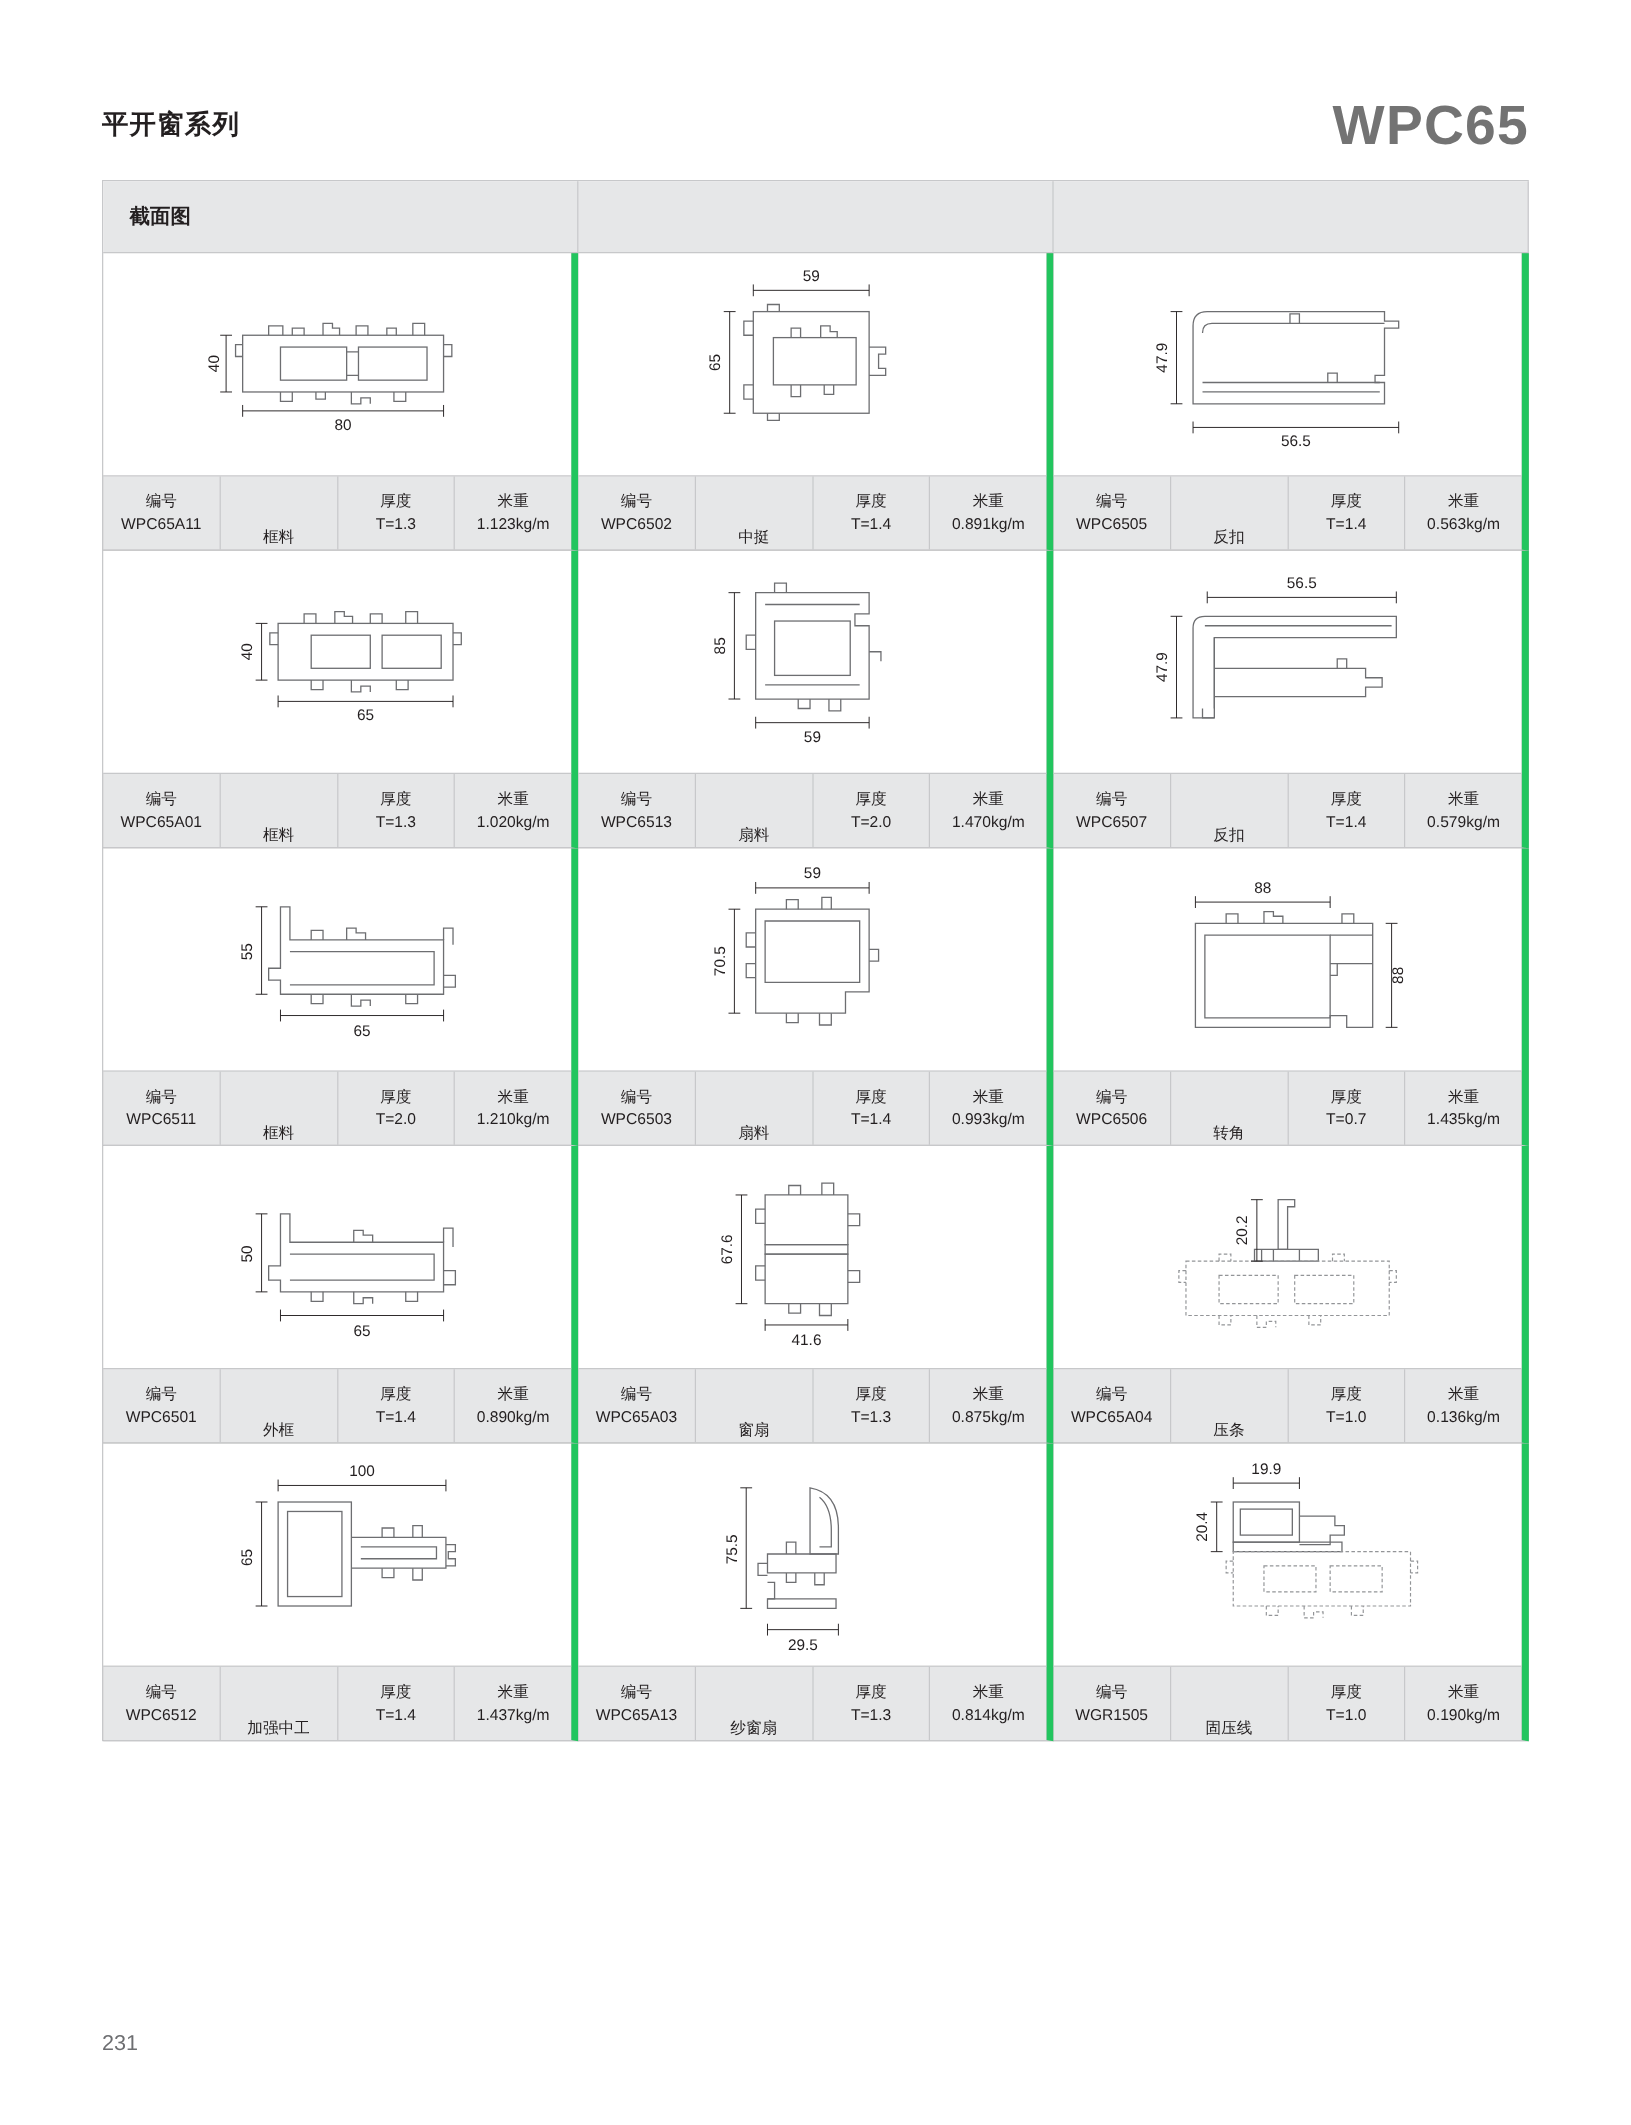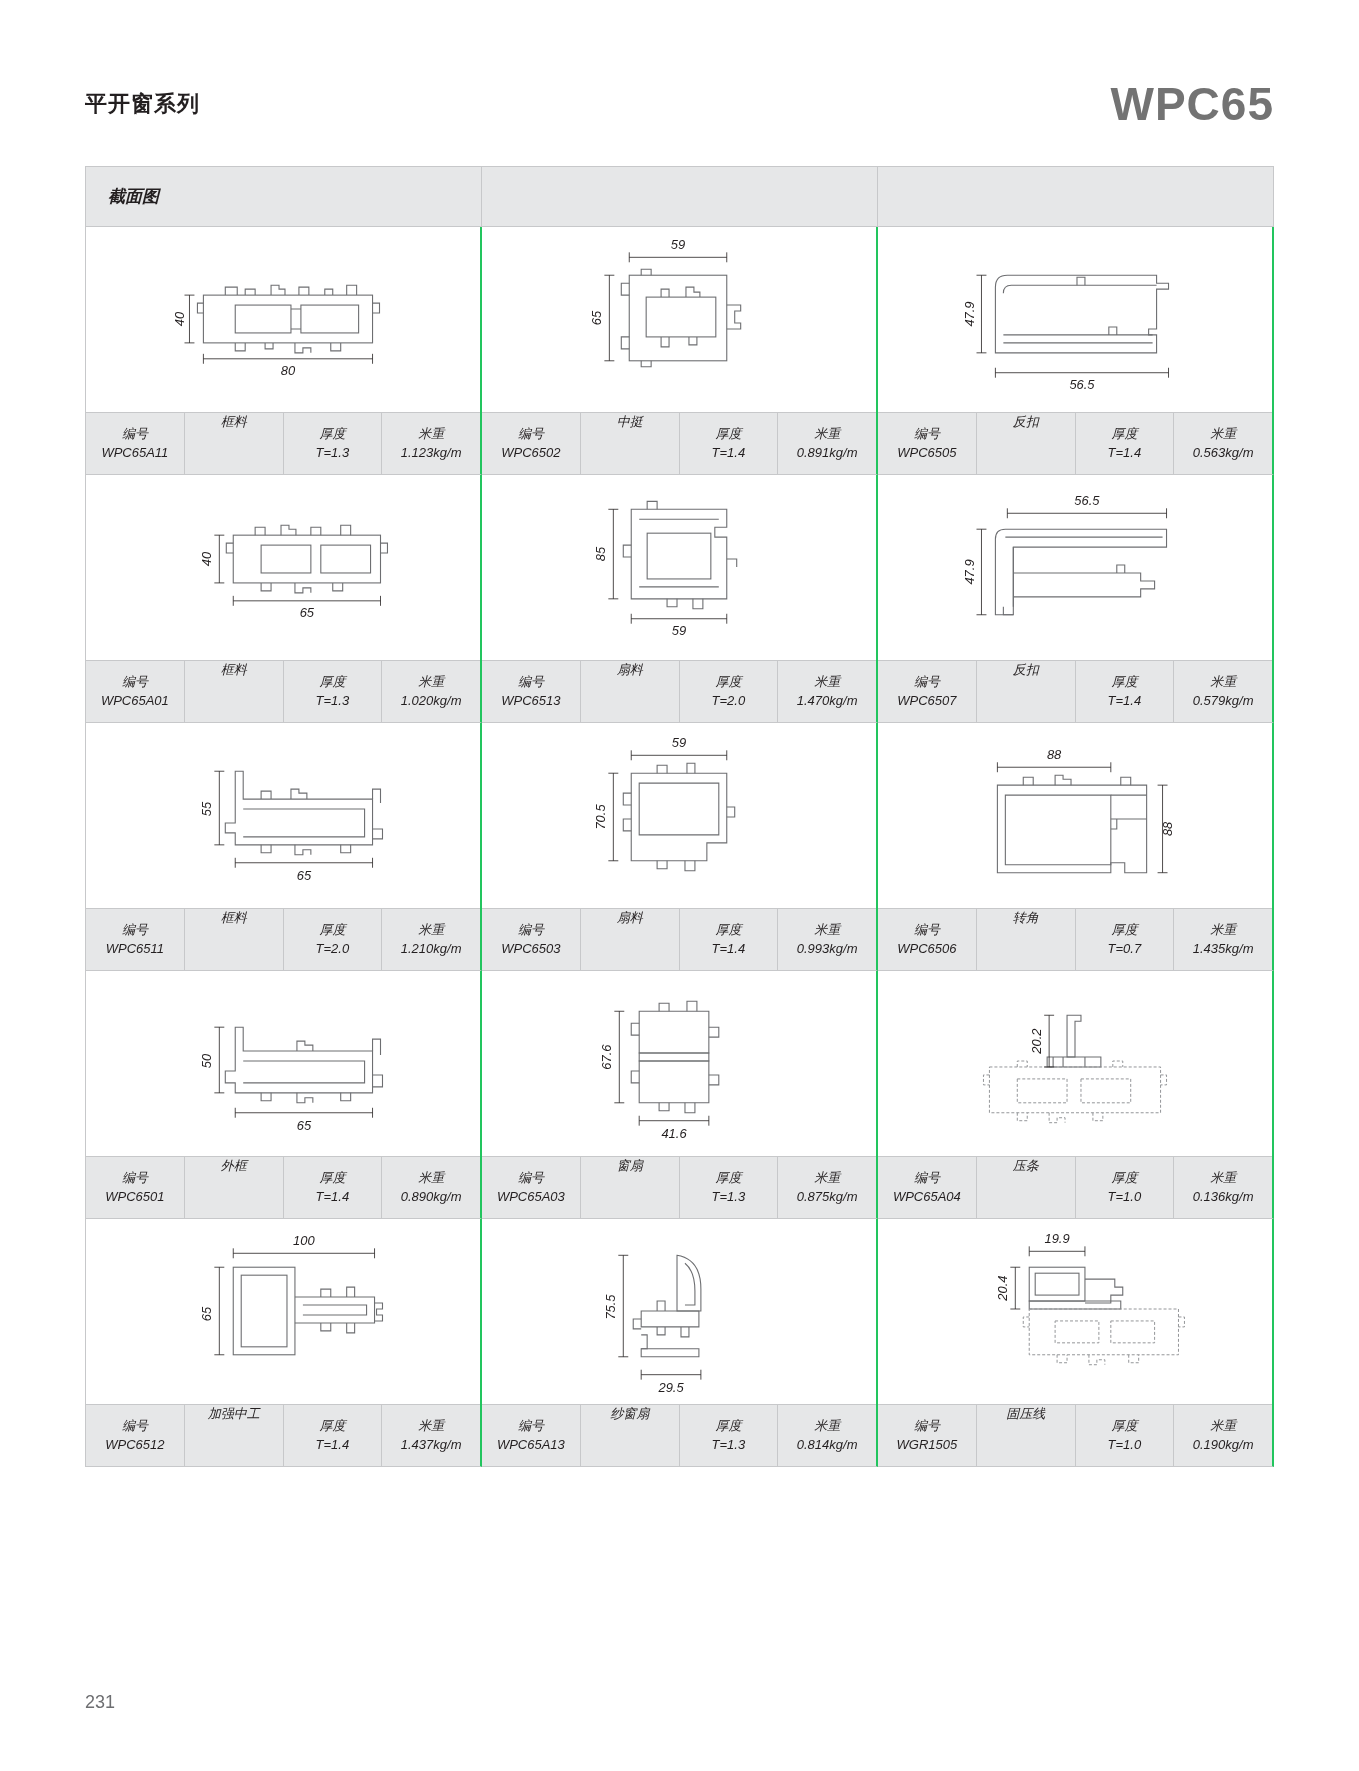--- a/index.html
+++ b/index.html
@@ -39,25 +39,24 @@
     font-size: 46px;
     font-weight: bold;
     letter-spacing: 1px;
     color: #737373;
     line-height: 1;
   }
   
   .sheet {
     position: absolute;
     left: 85px;
-    top: 166px;
+    top: 150px;
     width: 1189px;
     border-top: 1px solid #c7c8ca;
     border-left: 1px solid #c7c8ca;
-    font-style: italic;
   }
   .band {
     display: flex;
     width: 100%;
     background: #e6e7e8;
     height: 60px;
   }
   .band-cell {
     border-right: 1px solid #c7c8ca;
     border-bottom: 1px solid #c7c8ca;
@@ -71,21 +70,21 @@
   .band-cell.c1 { width: 396.33px; }
   .band-cell.c2 { width: 396.33px; }
   .band-cell.c3 { width: 396.34px; }
 
   .row {
     display: flex;
     width: 100%;
   }
   .cell {
     width: 396.33px;
-    border-right: 2px solid #22c55e;
+    border-right: 6px solid #22c55e;
     border-bottom: 1px solid #c7c8ca;
     background: #a3a3a3;
   }
   .cell:last-child { width: 396.34px; }
 
   .fig {
     height: 185px;
     position: relative;
     background: #fff;
     overflow: hidden;
@@ -107,21 +106,21 @@
     justify-content: center;
     font-size: 13px;
     line-height: 1.45;
     color: #231f20;
     text-align: center;
     padding: 0 2px;
   }
   .spec:last-child { border-right: none; }
   .spec .l1 { white-space: nowrap; text-align: center; }
   .spec .l2 { white-space: nowrap; }
-  .spec.one { justify-content: flex-start; }
+  .spec.one { justify-content: flex-end; }
 
   
   .footer {
     position: absolute;
     left: 85px;
     bottom: 58px;
     font-size: 18px;
     color: #6d6e71;
   }
 

